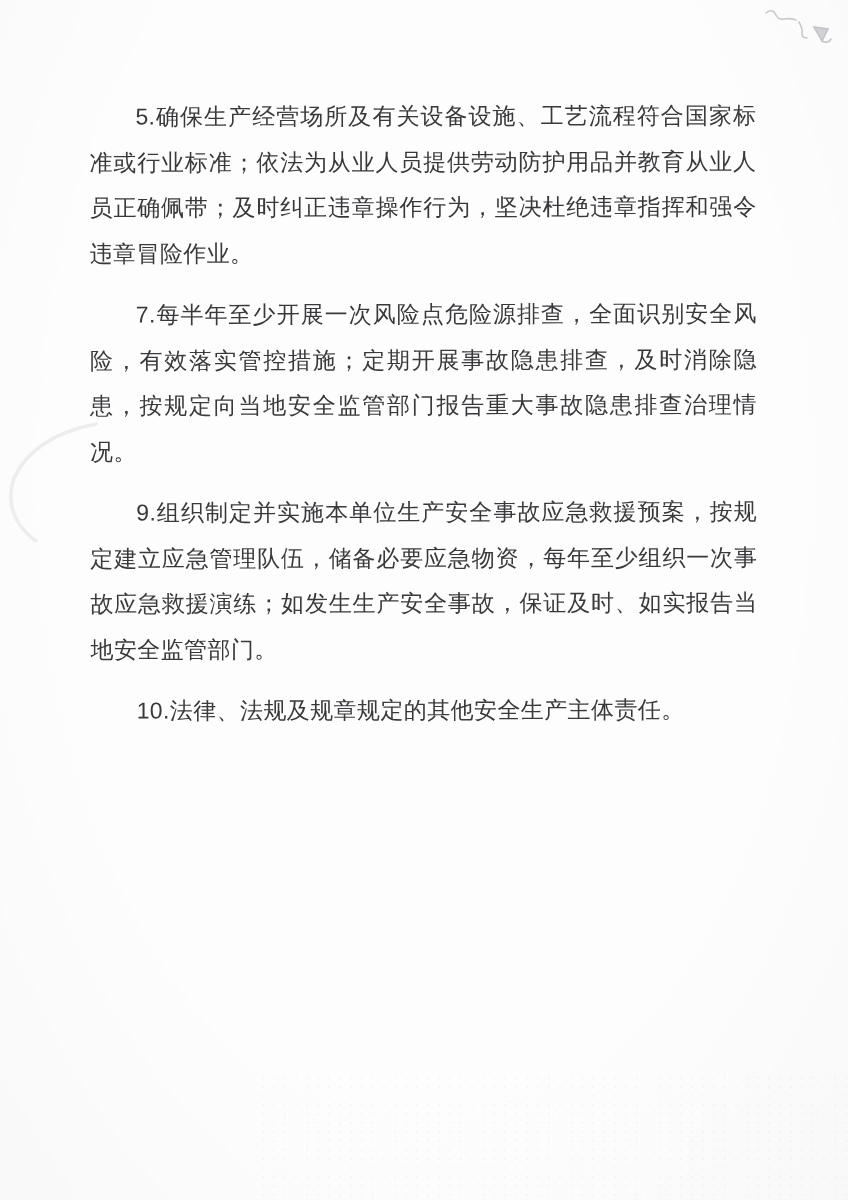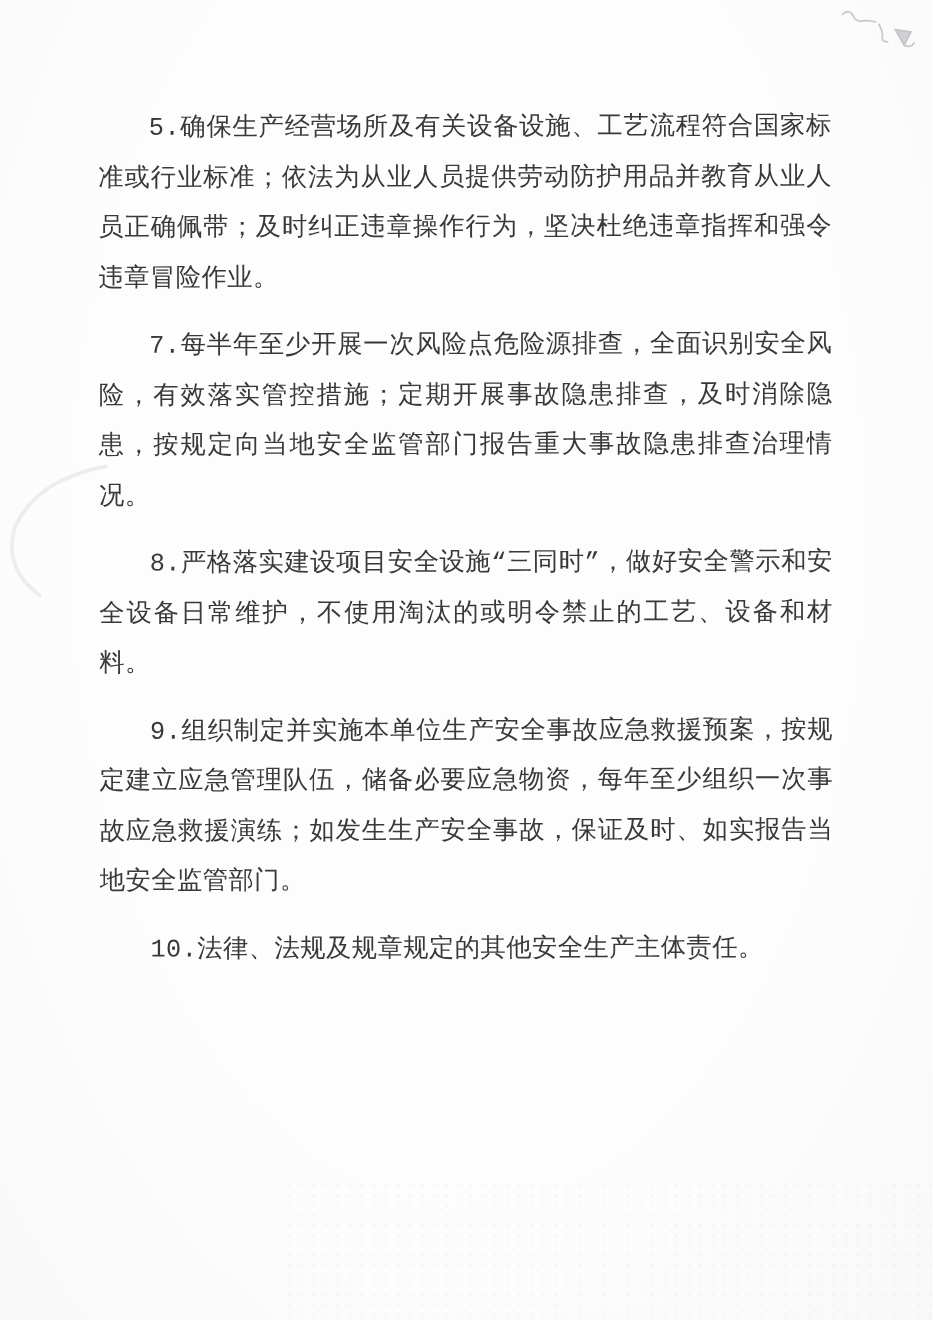--- a/index.html
+++ b/index.html
@@ -6,21 +6,21 @@
     margin: 0;
     padding: 0;
     background: #ffffff;
   }
   .page {
     position: relative;
     width: 848px;
     height: 1200px;
     background: #fdfdfe;
     overflow: hidden;
-    font-family: Liberation Mono, monospace;
+    font-family: Liberation Sans, sans-serif;
   }
   
   .page::before {
     content: "";
     position: absolute;
     inset: 0;
     background:
       radial-gradient(ellipse at 50% 40%, rgba(255,255,255,0) 60%, rgba(240,240,242,0.35) 100%);
     pointer-events: none;
   }
@@ -83,18 +83,17 @@
       <path d="M 814 27 l 8 14 l 6 -12 z" fill="#c4c4c8" stroke="#b2b2b6"></path>
       <path d="M 822 41 q 6 3 9 -2"></path>
     </g>
   </svg>
 
   <div class="halftone"></div>
 
   <main class="content">
     <p class="para">5.确保生产经营场所及有关设备设施、工艺流程符合国家标准或行业标准；依法为从业人员提供劳动防护用品并教育从业人员正确佩带；及时纠正违章操作行为，坚决杜绝违章指挥和强令违章冒险作业。</p>
     <p class="para">7.每半年至少开展一次风险点危险源排查，全面识别安全风险，有效落实管控措施；定期开展事故隐患排查，及时消除隐患，按规定向当地安全监管部门报告重大事故隐患排查治理情况。</p>
-    <p class="para">8.严格落实建设项目安全设施“三同时”，做好安全警示和安全设备日常维护，不使用淘汰的或明令禁止的工艺、设备和材料。</p>
     <p class="para">9.组织制定并实施本单位生产安全事故应急救援预案，按规定建立应急管理队伍，储备必要应急物资，每年至少组织一次事故应急救援演练；如发生生产安全事故，保证及时、如实报告当地安全监管部门。</p>
     <p class="para">10.法律、法规及规章规定的其他安全生产主体责任。</p>
   </main>
 
 </div>
 
 </body></html>

